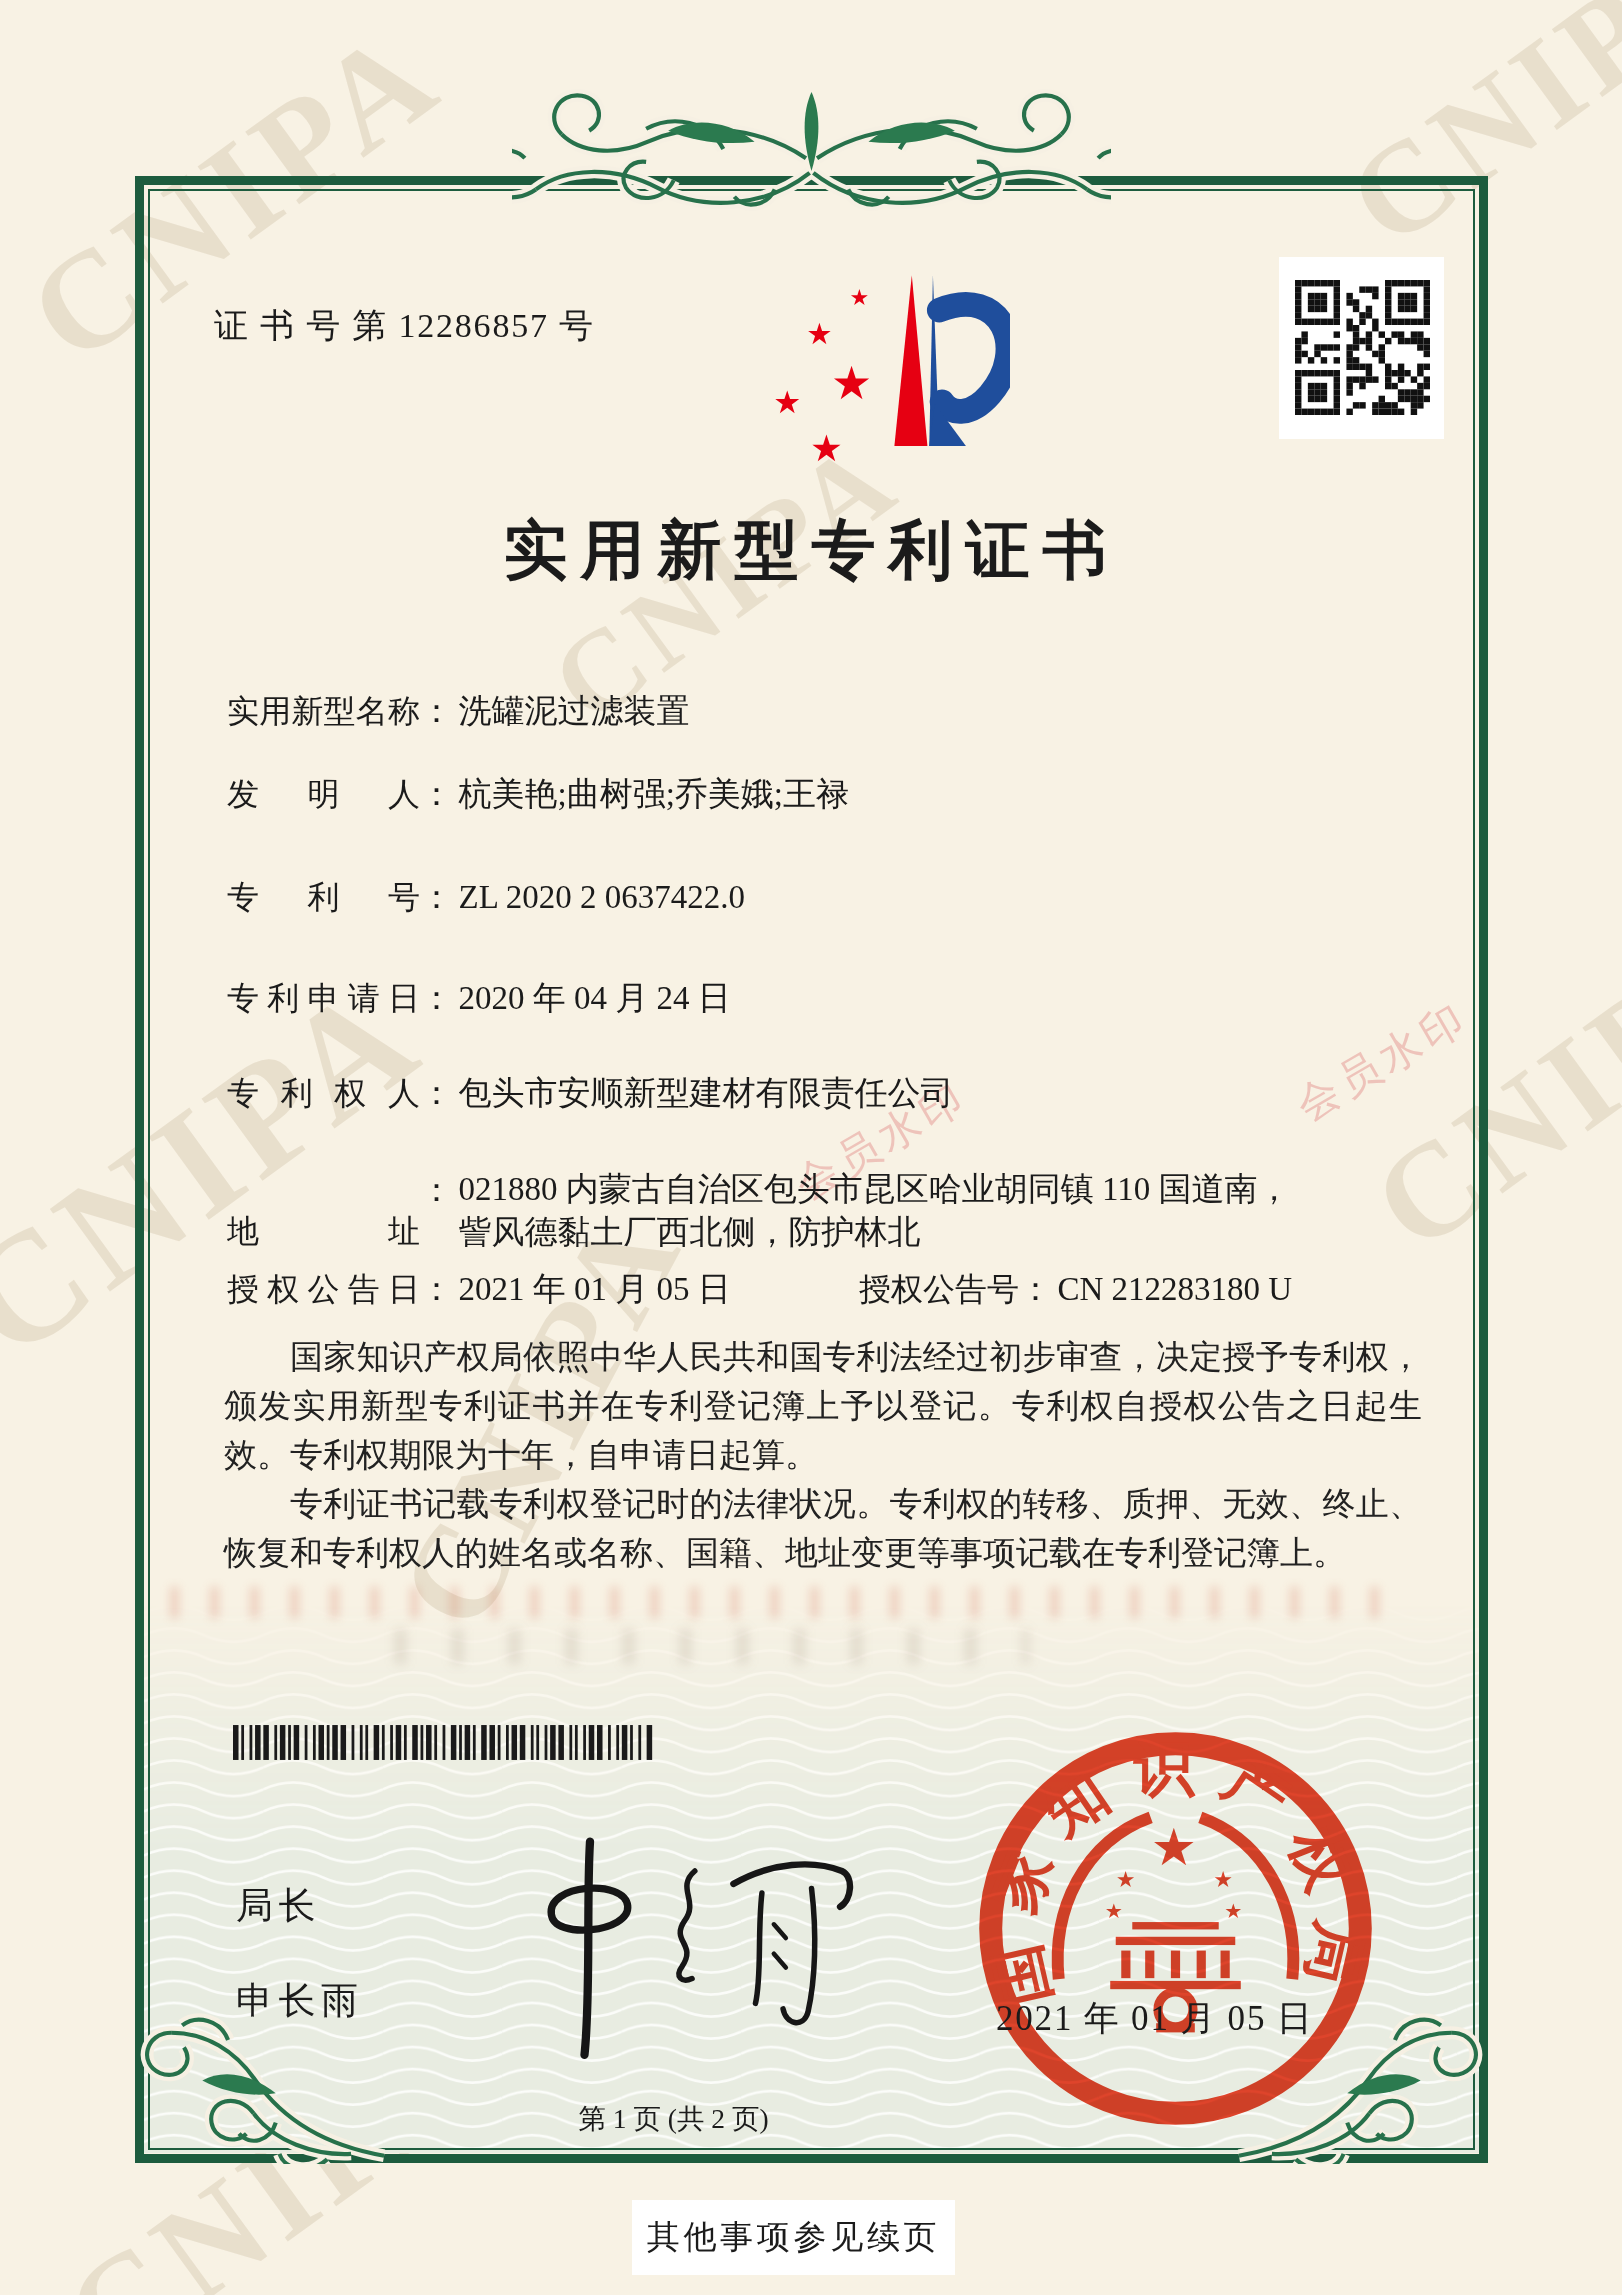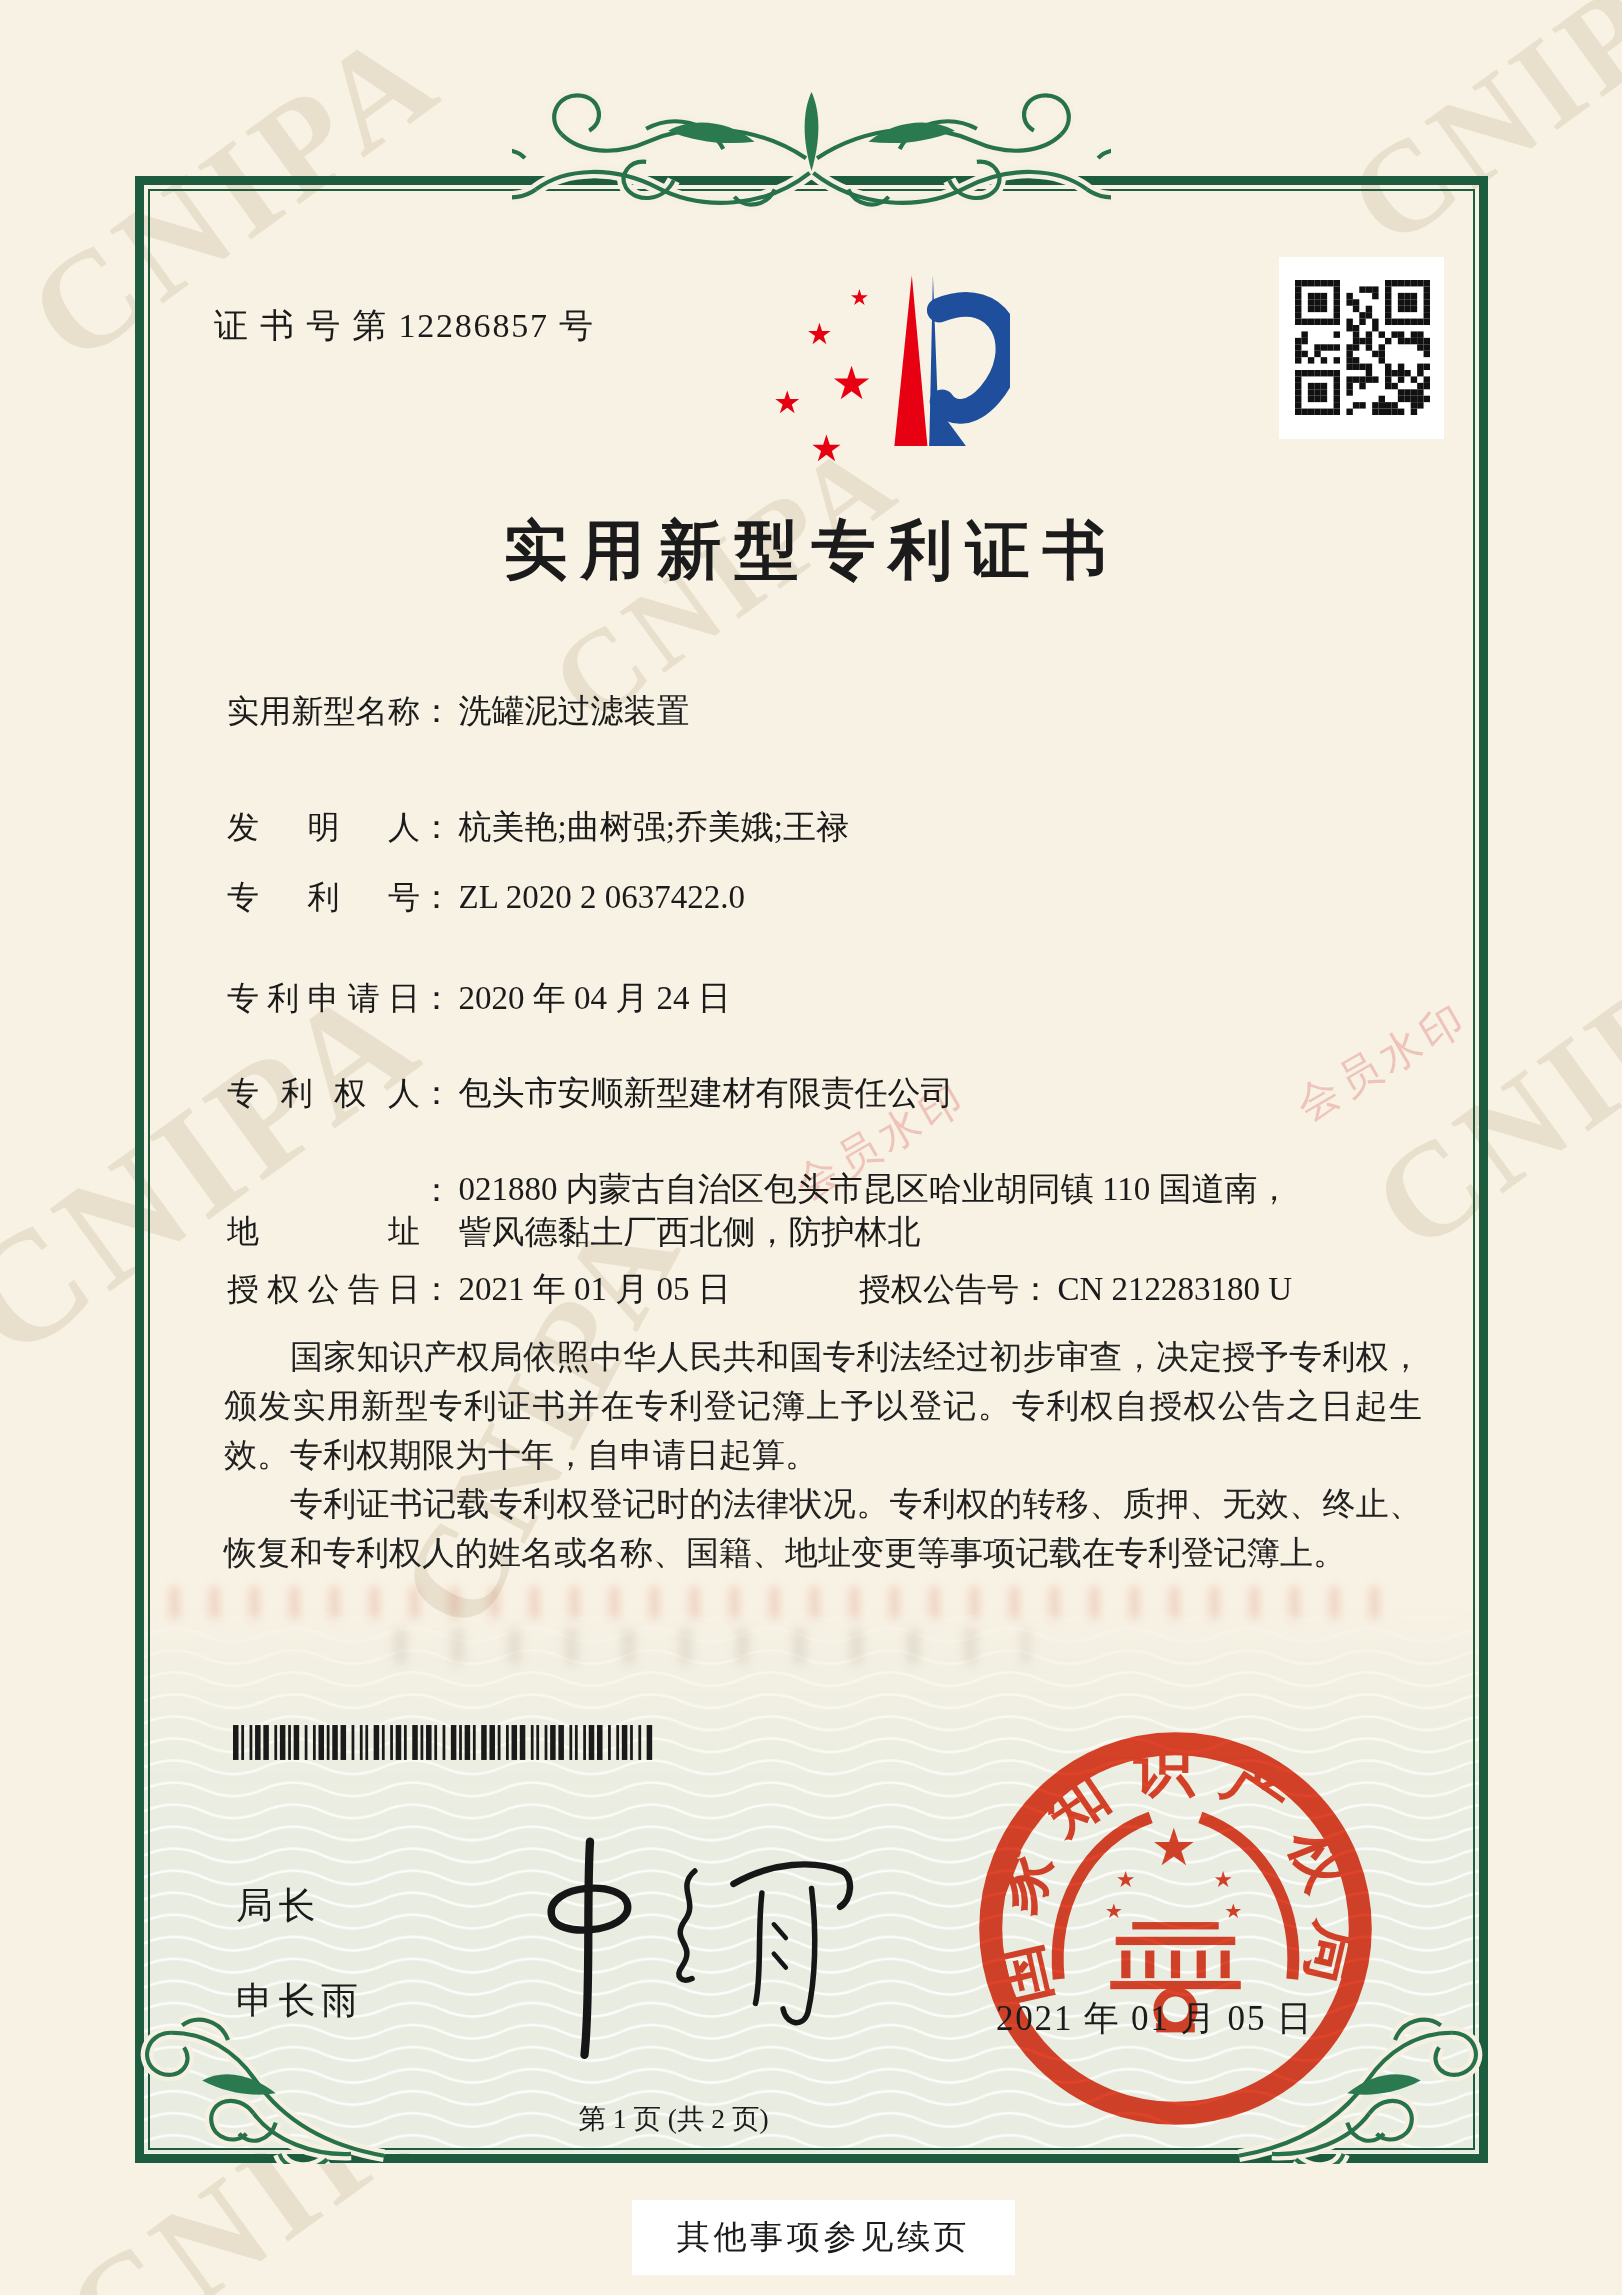--- a/index.html
+++ b/index.html
@@ -37,21 +37,21 @@
   
   .legal{left:200px;top:1333px;width:1198px;z-index:5;margin-left:24px;}
   .legal p{margin:0;font-size:33px;line-height:49px;text-indent:66px;text-align:justify;color:#222;}
   
   .barcode{left:233px;top:1725px;width:421px;height:35px;z-index:5;}
   .officer{left:236px;font-size:37px;letter-spacing:5.5px;z-index:5;font-family:"Liberation Sans","DejaVu Sans",sans-serif;font-weight:500;}
   .sig{left:487px;top:1814px;z-index:6;}
   .seal{left:976px;top:1729px;z-index:7;mix-blend-mode:multiply;opacity:.95;}
   .seal-date{left:996px;top:1995px;width:367px;font-size:35px;letter-spacing:1.8px;z-index:8;}
   .page-info{left:135px;top:2101px;width:1077px;text-align:center;font-size:27.5px;z-index:5;}
-  .note-box{left:632px;top:2200px;width:383px;height:75px;background:#fff;z-index:5;text-align:center;}
+  .note-box{left:632px;top:2200px;width:323px;height:75px;background:#fff;z-index:5;text-align:center;}
   .note-box span{line-height:75px;font-size:33px;letter-spacing:3.7px;}
   
   .halo use.bg{stroke:#f6f0e3;stroke-width:14px;fill:none;}
   .halo use.fg{stroke:#27714b;stroke-width:4.5px;fill:none;}
   .leaf{fill:#2b7a4f;stroke:none;}
 </style>
 </head>
 <body>
 
 <div class="wm" style="left:0px;top:266px;font-size:138px;">CNIPA</div>
@@ -366,21 +366,21 @@
   <path d="M256,10 L263,196 L252,196 Z" fill="#1f4e9c"></path>
   <path d="M263,48 C332,20 360,92 318,140 C298,163 276,163 266,148" stroke="#1f4e9c" stroke-width="27" fill="none" stroke-linecap="round"></path>
   <path d="M258,150 L292,196 L252,196 Z" fill="#1f4e9c"></path>
 </svg>
 
 <div class="abs title">实用新型专利证书</div>
 
 <div class="row" style="top:689px;">
   <span class="flabel">实用新型名称</span><span class="colon">：</span><span class="fvalue">洗罐泥过滤装置</span>
 </div>
-<div class="row" style="top:805px;">
+<div class="row" style="top:772px;">
   <span class="flabel">发明人</span><span class="colon">：</span><span class="fvalue">杭美艳;曲树强;乔美娥;王禄</span>
 </div>
 <div class="row" style="top:875px;">
   <span class="flabel">专利号</span><span class="colon">：</span><span class="fvalue">ZL 2020 2 0637422.0</span>
 </div>
 <div class="row" style="top:976px;">
   <span class="flabel">专利申请日</span><span class="colon">：</span><span class="fvalue">2020 年 04 月 24 日</span>
 </div>
 <div class="row" style="top:1071px;">
   <span class="flabel">专利权人</span><span class="colon">：</span><span class="fvalue">包头市安顺新型建材有限责任公司</span>

